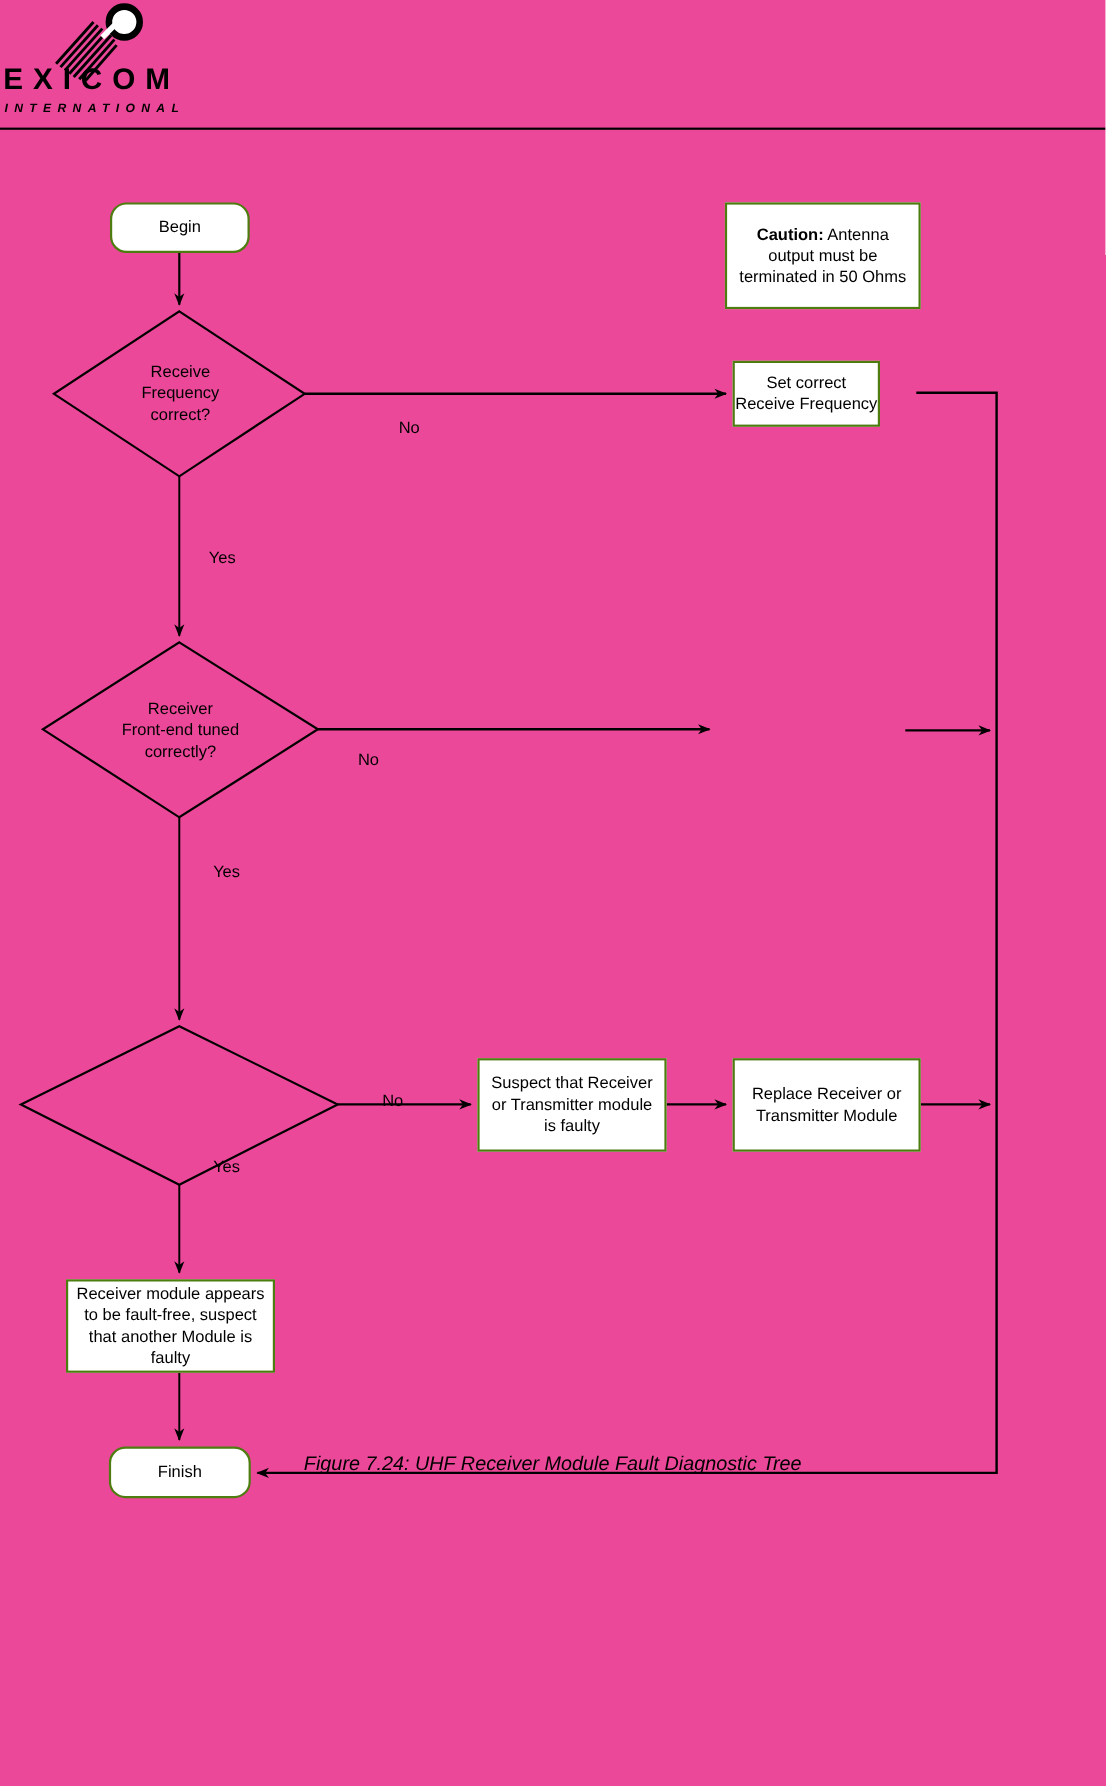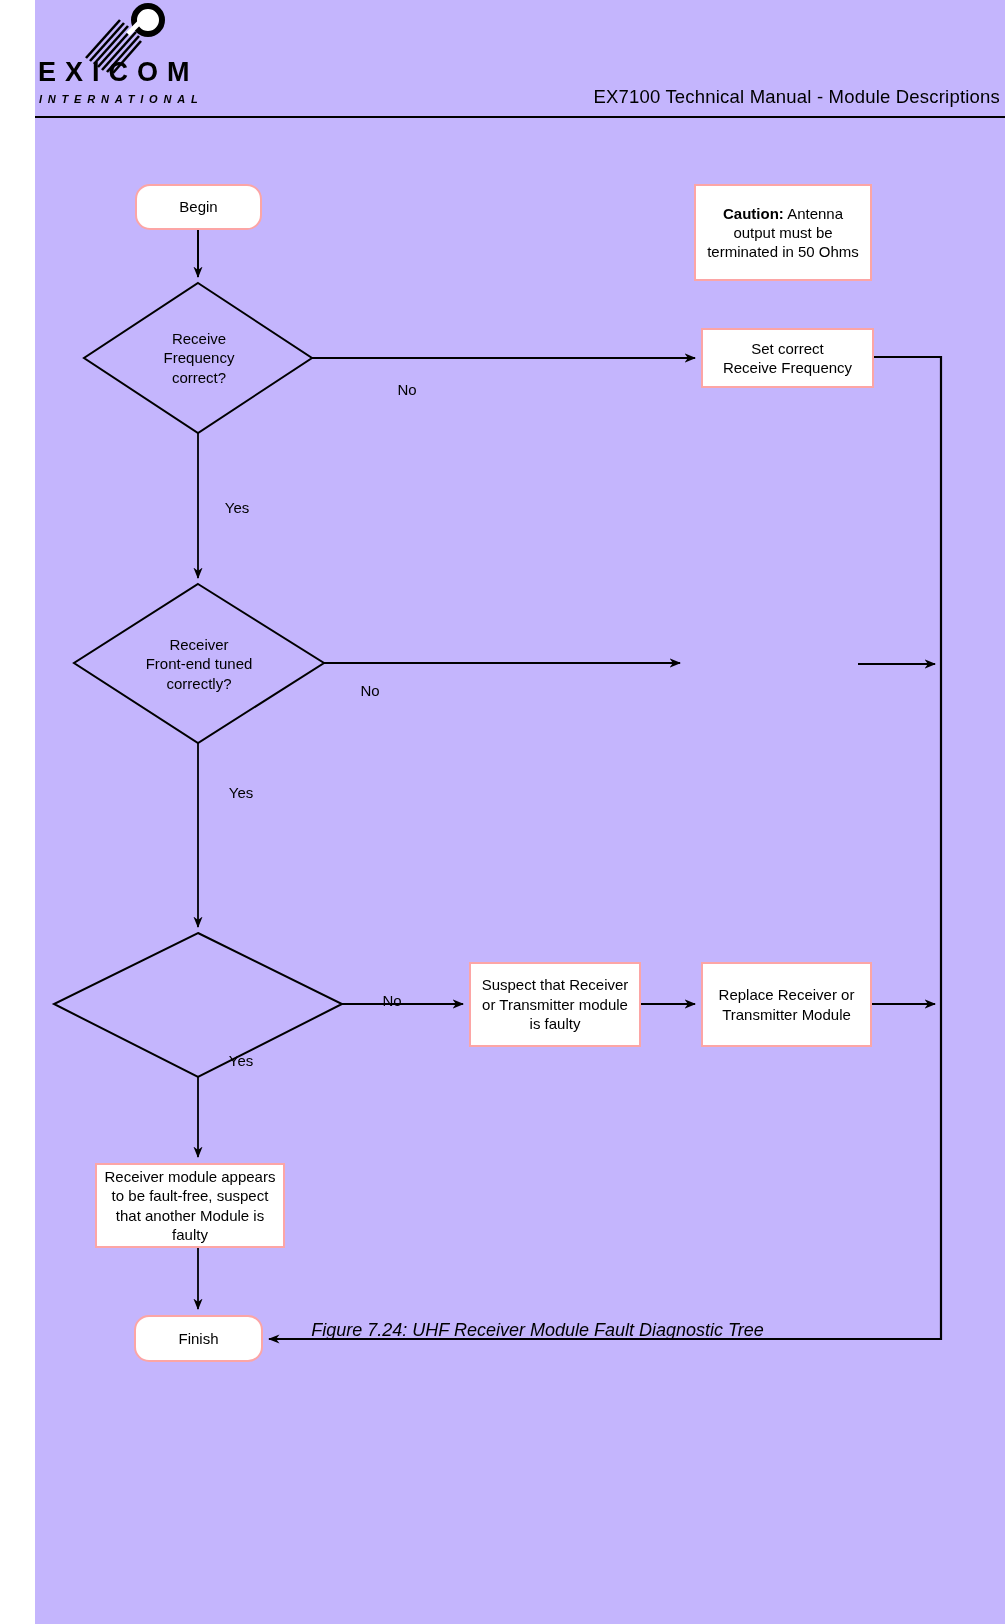--- a/index.html
+++ b/index.html
@@ -1,30 +1,30 @@
 <!DOCTYPE html>
 <html><head>
 <meta charset="utf-8">
 <style>
   html,body{margin:0;padding:0;background:#ffffff;}
   body{width:1005px;height:1624px;position:relative;font-family:"Liberation Sans",sans-serif;color:#000;}
-  .page{position:absolute;inset:0;background:#c4b5fd;margin-left:35px;}
+  .page{position:absolute;inset:0;background:#ec4899;}
 
   
   .hdr-rule{position:absolute;left:0;top:116px;width:1005px;height:0;border-top:2px solid #000;}
   .hdr-title{position:absolute;top:86px;right:5px;font-size:18.5px;letter-spacing:0.2px;}
   .logo-brand{position:absolute;left:3px;top:57px;font-size:27px;font-weight:bold;letter-spacing:9px;}
   .logo-sub{position:absolute;left:4px;top:93px;font-size:11px;font-style:italic;font-weight:bold;letter-spacing:5.8px;}
   .comet{position:absolute;left:45px;top:0px;}
 
   
   svg.wires{position:absolute;left:0;top:0;width:1005px;height:1624px;}
   svg.wires line, svg.wires polyline, svg.wires polygon{stroke:#000;fill:none;}
 
-  .node{position:absolute;box-sizing:border-box;border:2px solid #fca5a5;background:#fff;
+  .node{position:absolute;box-sizing:border-box;border:2px solid #4d7c0f;background:#fff;
         display:flex;align-items:center;justify-content:center;text-align:center;
         font-size:15px;line-height:1.3;white-space:pre-line;}
   .term{border-radius:15px;}
   .dlabel{position:absolute;display:flex;align-items:center;justify-content:center;
           text-align:center;font-size:15px;line-height:1.3;white-space:pre-line;}
   .edge-label{position:absolute;font-size:15px;width:44px;text-align:center;}
   .caution-box{line-height:1.28;white-space:normal;}
   .caution-box .b{font-weight:bold;}
   .caution-box .u{}
 
@@ -51,21 +51,20 @@
       <line x1="18" y1="67" x2="52" y2="29"></line>
       <line x1="22" y1="70" x2="56" y2="32"></line>
       <line x1="27" y1="72" x2="59" y2="36"></line>
       <line x1="33" y1="73" x2="61" y2="41"></line>
     </g>
     <circle cx="68" cy="20" r="14" fill="#fff" stroke="#000" stroke-width="6"></circle>
     <line x1="48" y1="34" x2="60" y2="22" stroke="#fff" stroke-width="5"></line>
   </svg>
   <div class="logo-brand">EXICOM</div>
   <div class="logo-sub">INTERNATIONAL</div>
-  <div class="hdr-title">EX7100 Technical Manual - Module Descriptions</div>
   <div class="hdr-rule"></div>
 
   <svg class="wires" viewBox="0 0 1005 1624">
     <defs>
       <marker id="ah" markerWidth="13" markerHeight="11" refX="10.5" refY="5" orient="auto" markerUnits="userSpaceOnUse">
         <path d="M0,0.4 L11.5,5 L0,9.6 L3.4,5 Z" fill="#000" stroke="none"></path>
       </marker>
     </defs>
 
     <polygon points="163,283 277,358 163,433 49,358" stroke-width="2" fill="#fff"></polygon>
@@ -96,21 +95,21 @@
     </div>
   </div>
 
   <div class="dlabel" style="left:83px;top:318px;width:162px;height:80px;">Receive
 Frequency
 correct?</div>
   <div class="dlabel" style="left:73px;top:624px;width:182px;height:80px;">Receiver
 Front-end tuned
 correctly?</div>
 
-  <div class="node" style="left:666px;top:328px;width:173px;height:60px;">Set correct
+  <div class="node" style="left:666px;top:328px;width:134px;height:60px;">Set correct
 Receive Frequency</div>
   <div class="node" style="left:434px;top:962px;width:172px;height:85px;">Suspect that Receiver
 or Transmitter module
 is faulty</div>
   <div class="node" style="left:666px;top:962px;width:171px;height:85px;">Replace Receiver or
 Transmitter Module</div>
   <div class="node" style="left:60px;top:1163px;width:190px;height:85px;">Receiver module appears
 to be fault-free, suspect
 that another Module is
 faulty</div>

